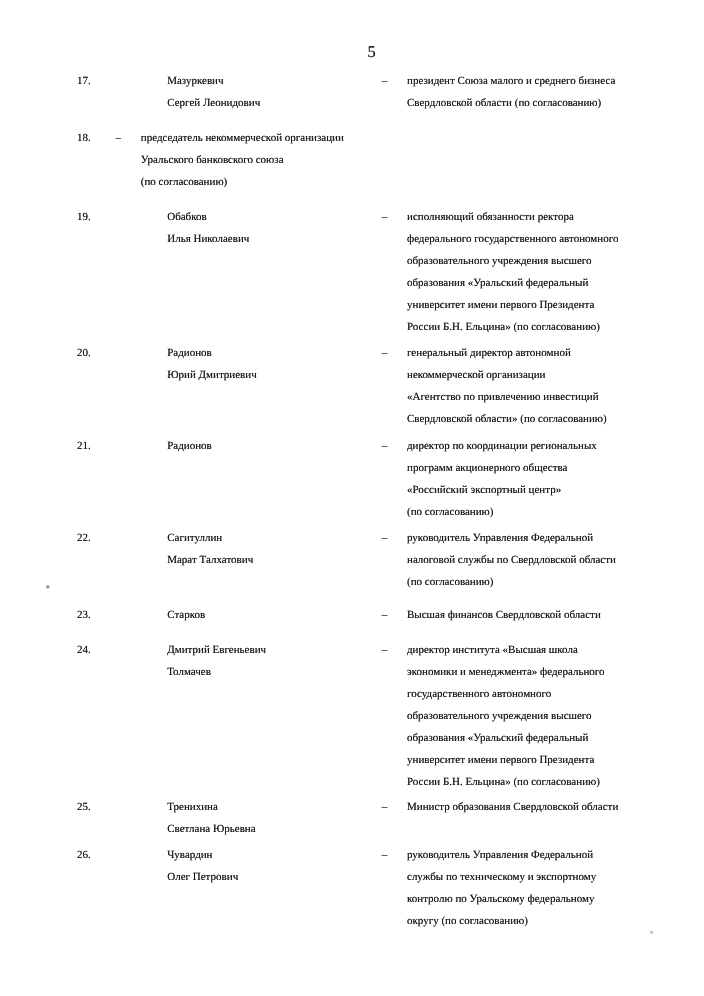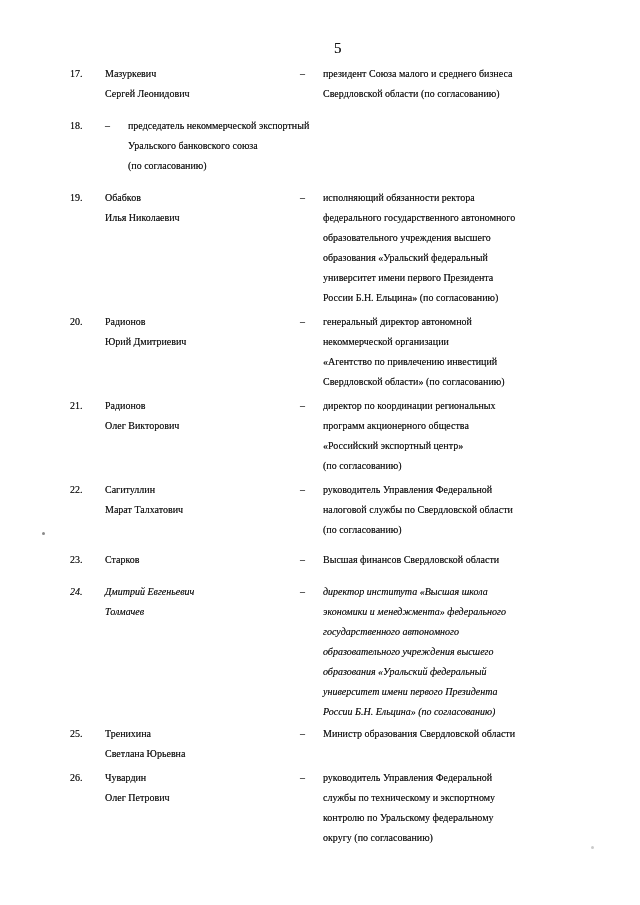--- a/index.html
+++ b/index.html
@@ -33,29 +33,30 @@
     display: flex;
     align-items: flex-start;
     font-size: 10px;
     line-height: 20px;
     margin-bottom: 4px;
   }
   .entry:nth-child(1),
   .entry:nth-child(2),
   .entry:nth-child(7) { margin-bottom: 12px; }
   .entry:nth-child(6) { margin-bottom: 10px; }
-  .entry:nth-child(8) { margin-bottom: 2px; font-style: italic; }
+  .entry:nth-child(8) { margin-bottom: 2px; }
   .entry:nth-child(10) { margin-bottom: 0; }
   .entry .num {
     width: 35px;
     flex: 0 0 35px;
   }
   .entry .name {
     width: 195px;
     flex: 0 0 195px;
+    margin-left: 47px;
   }
   .entry .dash {
     width: 23px;
     flex: 0 0 23px;
   }
   .entry .position {
     width: 312px;
     flex: 0 0 312px;
     white-space: pre-line;
   }
@@ -81,21 +82,21 @@
       <div>Сергей Леонидович</div>
     </div>
     <div class="dash">–</div>
     <div class="position">президент Союза малого и среднего бизнеса
 Свердловской области (по согласованию)</div>
   </div>
 
   <div class="entry">
     <div class="num">18.</div>
     <div class="dash">–</div>
-    <div class="position">председатель некоммерческой экспортный
+    <div class="position">председатель некоммерческой организации
 Уральского банковского союза
 (по согласованию)</div>
   </div>
 
   <div class="entry">
     <div class="num">19.</div>
     <div class="name">
       <div>Обабков</div>
       <div>Илья Николаевич</div>
     </div>
@@ -118,21 +119,20 @@
     <div class="position">генеральный директор автономной
 некоммерческой организации
 «Агентство по привлечению инвестиций
 Свердловской области» (по согласованию)</div>
   </div>
 
   <div class="entry">
     <div class="num">21.</div>
     <div class="name">
       <div>Радионов</div>
-      <div>Олег Викторович</div>
     </div>
     <div class="dash">–</div>
     <div class="position">директор по координации региональных
 программ акционерного общества
 «Российский экспортный центр»
 (по согласованию)</div>
   </div>
 
   <div class="entry">
     <div class="num">22.</div>

